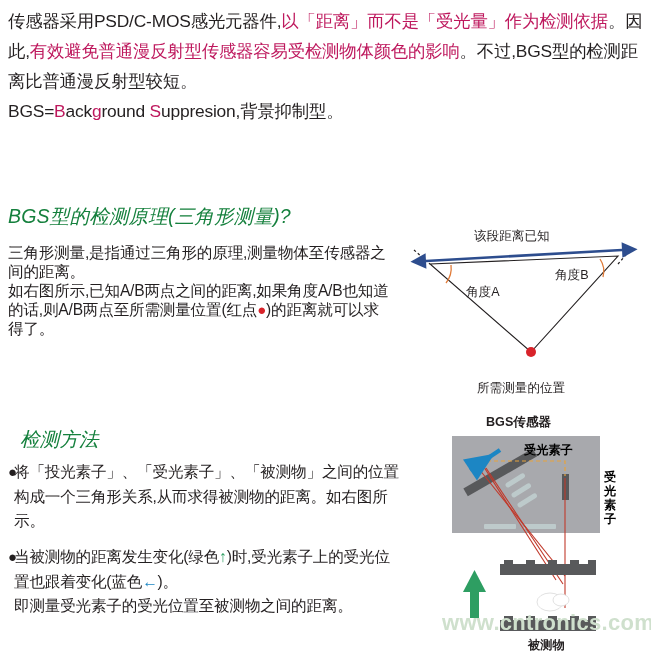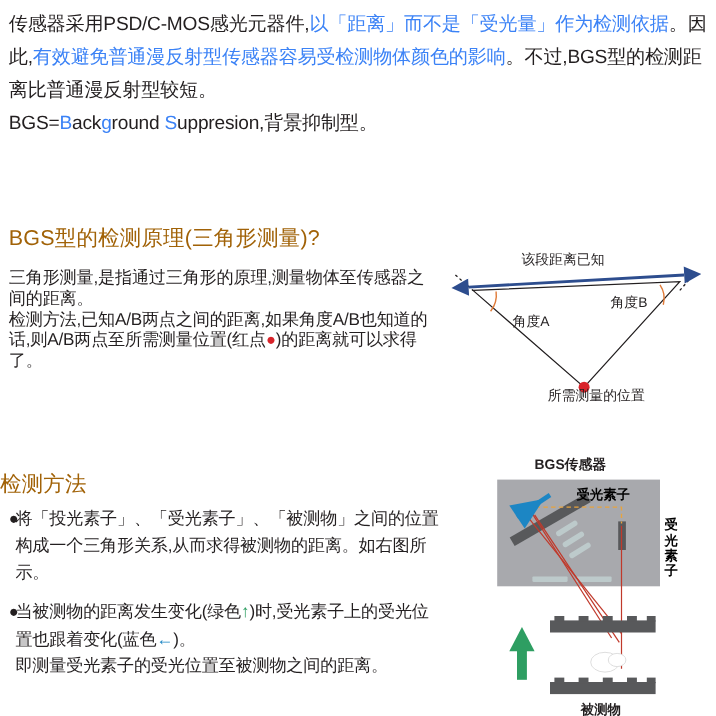--- a/index.html
+++ b/index.html
@@ -13,33 +13,34 @@
   }
   .page{position:relative;width:651px;height:651px;}
 
   
   .intro{
     position:absolute;left:8px;top:6px;width:636px;
     font-size:17.4px;line-height:30px;
     letter-spacing:-0.2px;
     color:#231f20;
   }
-  .or{color:#3b82f6;}
+  .or{color:#be185d;}
   .bk{color:#231f20;}
 
   
   .sec-head{
     position:absolute;
     font-size:19.5px;
-    color:#a16207;
+    color:#15803d;
     letter-spacing:0.2px;
     white-space:nowrap;
+    font-style:italic;
   }
   #head-principle{left:8px;top:203px;}
-  #head-method{left:0;top:426px;}
+  #head-method{left:20px;top:426px;}
 
   
   .body-text{
     position:absolute;
     font-size:15.6px;line-height:19px;
     color:#231f20;
     letter-spacing:-0.2px;
   }
   #principle-body{left:8px;top:243px;width:382px;}
 
@@ -62,21 +63,21 @@
   .bluarrow{color:#1c86c4;font-weight:bold;}
 
   
   #tri-diagram{position:absolute;left:404px;top:228px;width:243px;height:160px;}
   #tri-diagram .cap{
     position:absolute;font-size:12.6px;color:#231f20;white-space:nowrap;
   }
   #tri-label-known{left:70px;top:0px;}
   #tri-label-a{left:62px;top:56px;}
   #tri-label-b{left:151px;top:39px;}
-  #tri-label-target{left:73px;top:124px;margin-left:21px;}
+  #tri-label-target{left:73px;top:152px;}
 
   
   #bgs-diagram{position:absolute;left:444px;top:412px;width:203px;height:239px;font-weight:bold;}
   #bgs-title{
     position:absolute;left:42px;top:2px;font-size:12.6px;color:#231f20;white-space:nowrap;
   }
   .sens-label{position:absolute;font-size:12.2px;color:#000;white-space:nowrap;}
   #label-receiver{left:80px;top:30px;}
   #label-emitter{left:160px;top:58px;width:13px;white-space:normal;line-height:14px;}
   #label-object{left:84px;top:225px;font-size:12.2px;color:#231f20;position:absolute;white-space:nowrap;}
@@ -94,21 +95,21 @@
 
   <div class="intro">
     <span class="bk">传感器采用PSD/C-MOS感光元器件,</span><span class="or">以「距离」而不是「受光量」作为</span><span class="or">检测依据</span><span class="bk">。因此,</span><span class="or">有效避免普通漫反射型传感器容易受检测物体颜色的</span><span class="or">影响</span><span class="bk">。不过,BGS型的检测距离比普通漫反射型较短。</span><br>
     <span class="bk">BGS=</span><span class="or">B</span><span class="bk">ack</span><span class="or">g</span><span class="bk">round </span><span class="or">S</span><span class="bk">uppresion,背景抑制型。</span>
   </div>
 
   <div class="sec-head" id="head-principle">BGS型的检测原理(三角形测量)?</div>
 
   <div class="body-text" id="principle-body">
     <span>三角形测量,是指通过三角形的原理,测量物体至传感器之间的距离。</span><br>
-    <span>检测方法,已知A/B两点之间的距离,如果角度A/B也知道的话,则A/B两点至所需测量位置(红点</span><span class="reddot">●</span><span>)的距离就可以求得了。</span>
+    <span>如右图所示,已知A/B两点之间的距离,如果角度A/B也知道的话,则A/B两点至所需测量位置(红点</span><span class="reddot">●</span><span>)的距离就可以求得了。</span>
   </div>
 
   <div id="tri-diagram">
     <svg width="243" height="160" viewBox="0 0 243 160">
 
       <line x1="10" y1="22" x2="26" y2="36" stroke="#231f20" stroke-width="1.2" stroke-dasharray="2.5,2.5"></line>
       <line x1="214" y1="36" x2="228" y2="20" stroke="#231f20" stroke-width="1.2" stroke-dasharray="2.5,2.5"></line>
 
       <polygon points="26,36 214,28 127,124" fill="none" stroke="#231f20" stroke-width="1.1"></polygon>
 
@@ -208,16 +209,17 @@
       </g>
 
       <g>
         <rect x="26" y="176" width="9" height="30" fill="#2e9e62"></rect>
         <polygon points="30.5,158 19,180 42,180" fill="#2e9e62"></polygon>
       </g>
     </svg>
 
     <div class="sens-label" id="label-receiver">受光素子</div>
     <div class="sens-label" id="label-emitter">受光素子</div>
+    <div id="watermark">www.cntronics.com</div>
     <div id="label-object">被测物</div>
   </div>
 
 </div>
 
 </body></html>

